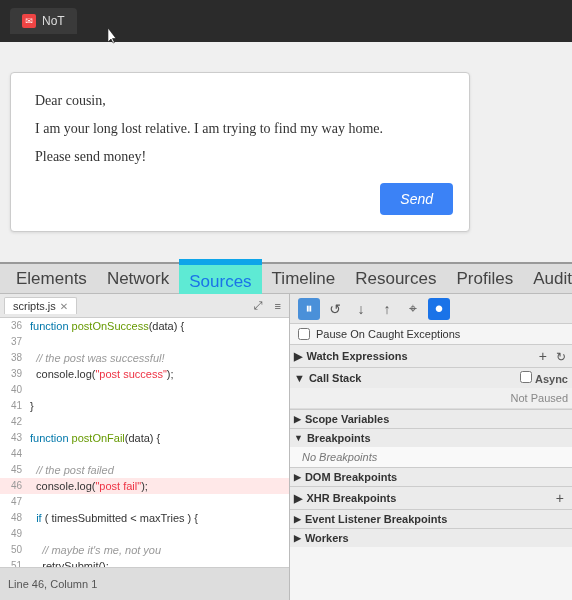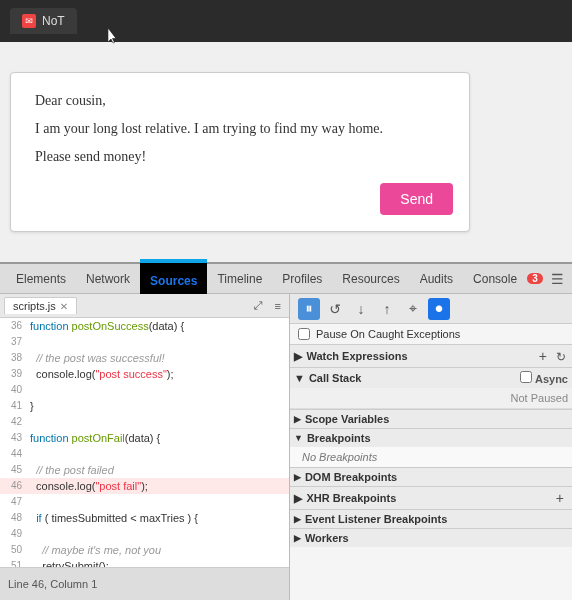--- a/index.html
+++ b/index.html
@@ -65,30 +65,31 @@
       position: relative;
       box-shadow: 0 1px 3px rgba(0,0,0,0.1);
     }
     .email-line {
       font-size: 14px;
       color: #333;
       margin-bottom: 12px;
       font-family: Georgia, serif;
     }
     .send-btn {
-      background: #ec4899;
+      background: #3b82f6;
       color: white;
       border: none;
       border-radius: 4px;
       padding: 8px 20px;
       font-size: 14px;
       cursor: pointer;
       position: absolute;
       bottom: 16px;
       right: 16px;
+      font-style: italic;
     }
 
     
     .devtools {
       background: #f5f5f5;
       border-top: 2px solid #999;
       height: 338px;
       display: flex;
       flex-direction: column;
     }
@@ -98,34 +99,34 @@
       display: flex;
       align-items: center;
       background: #ddd;
       border-bottom: 1px solid #bbb;
       height: 30px;
       padding: 0 6px;
       flex-shrink: 0;
     }
     .devtools-tab {
       padding: 4px 10px;
-      font-size: 12px;
+      font-size: 17px;
       color: #444;
       cursor: pointer;
       border: none;
       background: none;
       height: 39px;
       display: flex;
       align-items: center;
     }
     .devtools-tab.active {
-      background: #000000;
-      border-top: 4px solid #0ea5e9;
+      background: #5eead4;
+      border-top: 6px solid #0ea5e9;
       color: #1a73e8;
-      font-weight: bold;
+      font-weight: normal;
     }
     .devtools-tab-icons {
       margin-left: auto;
       display: flex;
       align-items: center;
       gap: 4px;
     }
     .badge {
       background: #e44;
       color: white;
@@ -367,22 +368,22 @@
   </div>
 </div>
 
 <div class="devtools">
 
   <div class="devtools-tabs">
     <button class="devtools-tab">Elements</button>
     <button class="devtools-tab">Network</button>
     <button class="devtools-tab active">Sources</button>
     <button class="devtools-tab">Timeline</button>
+    <button class="devtools-tab">Resources</button>
     <button class="devtools-tab">Profiles</button>
-    <button class="devtools-tab">Resources</button>
     <button class="devtools-tab">Audits</button>
     <button class="devtools-tab">Console</button>
     <div class="devtools-tab-icons">
       <span class="badge">3</span>
       <button class="icon-btn">☰</button>
       <button class="icon-btn">⚙</button>
 
     </div>
   </div>
 

